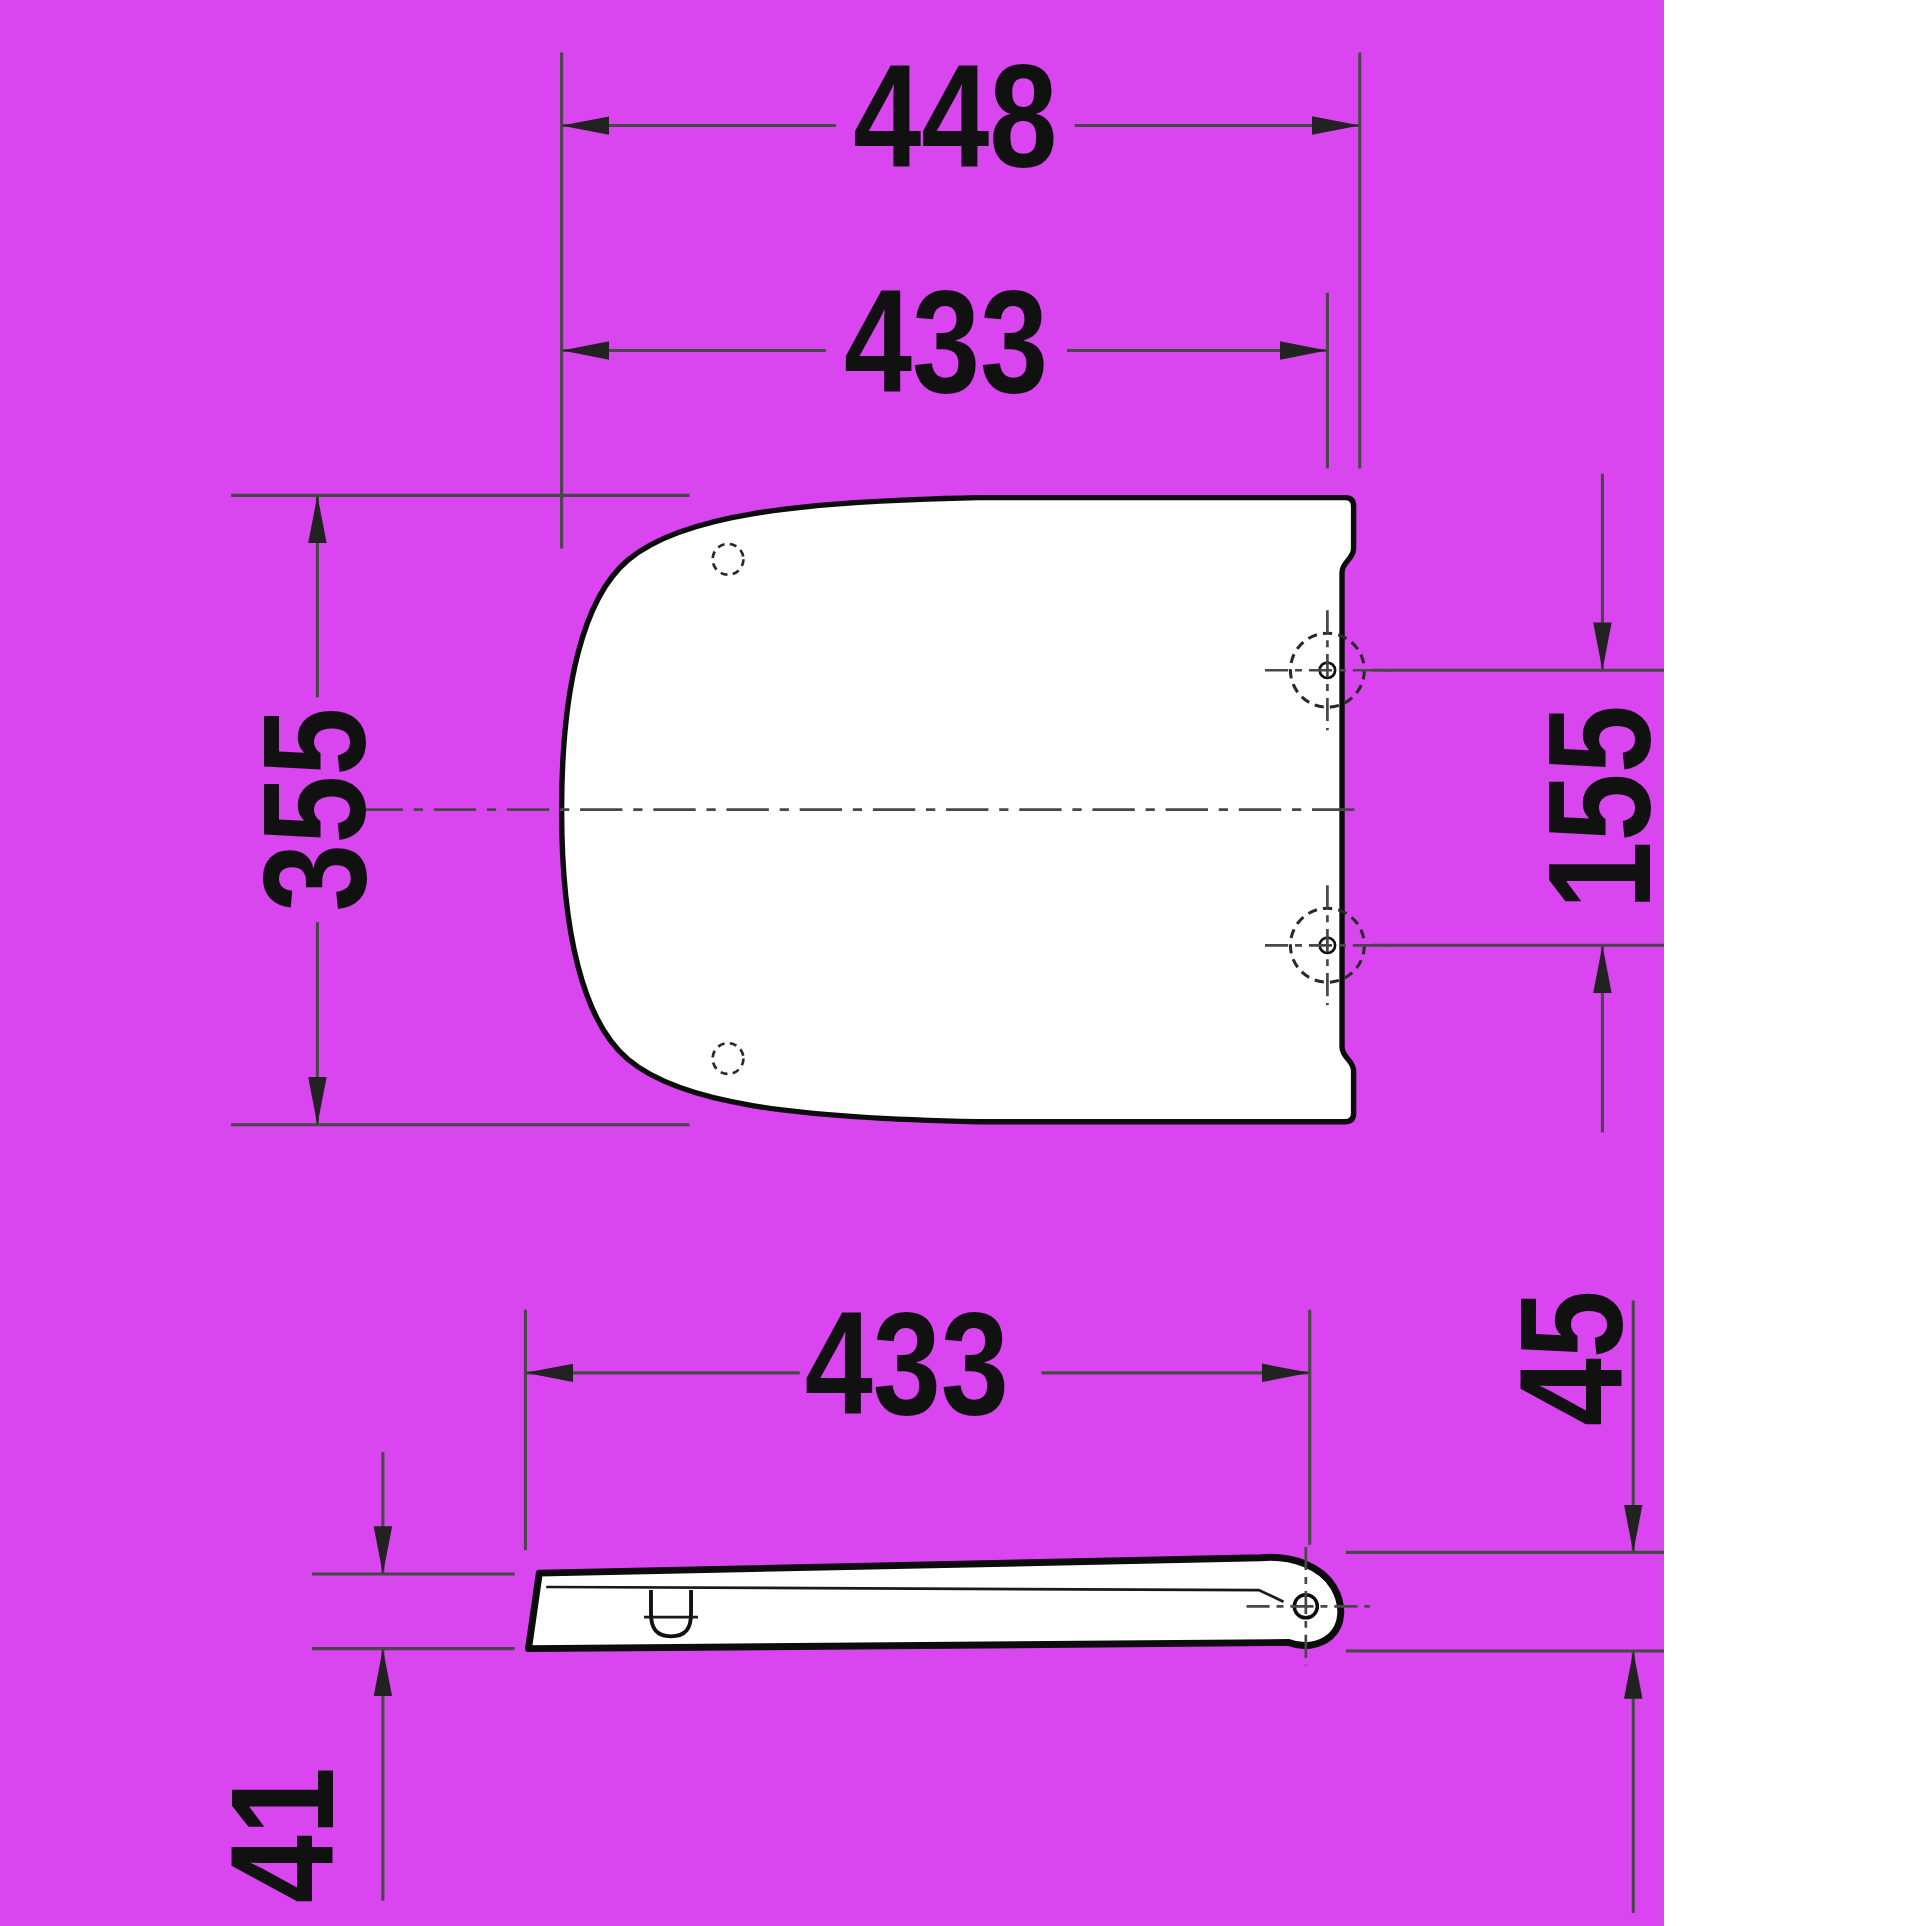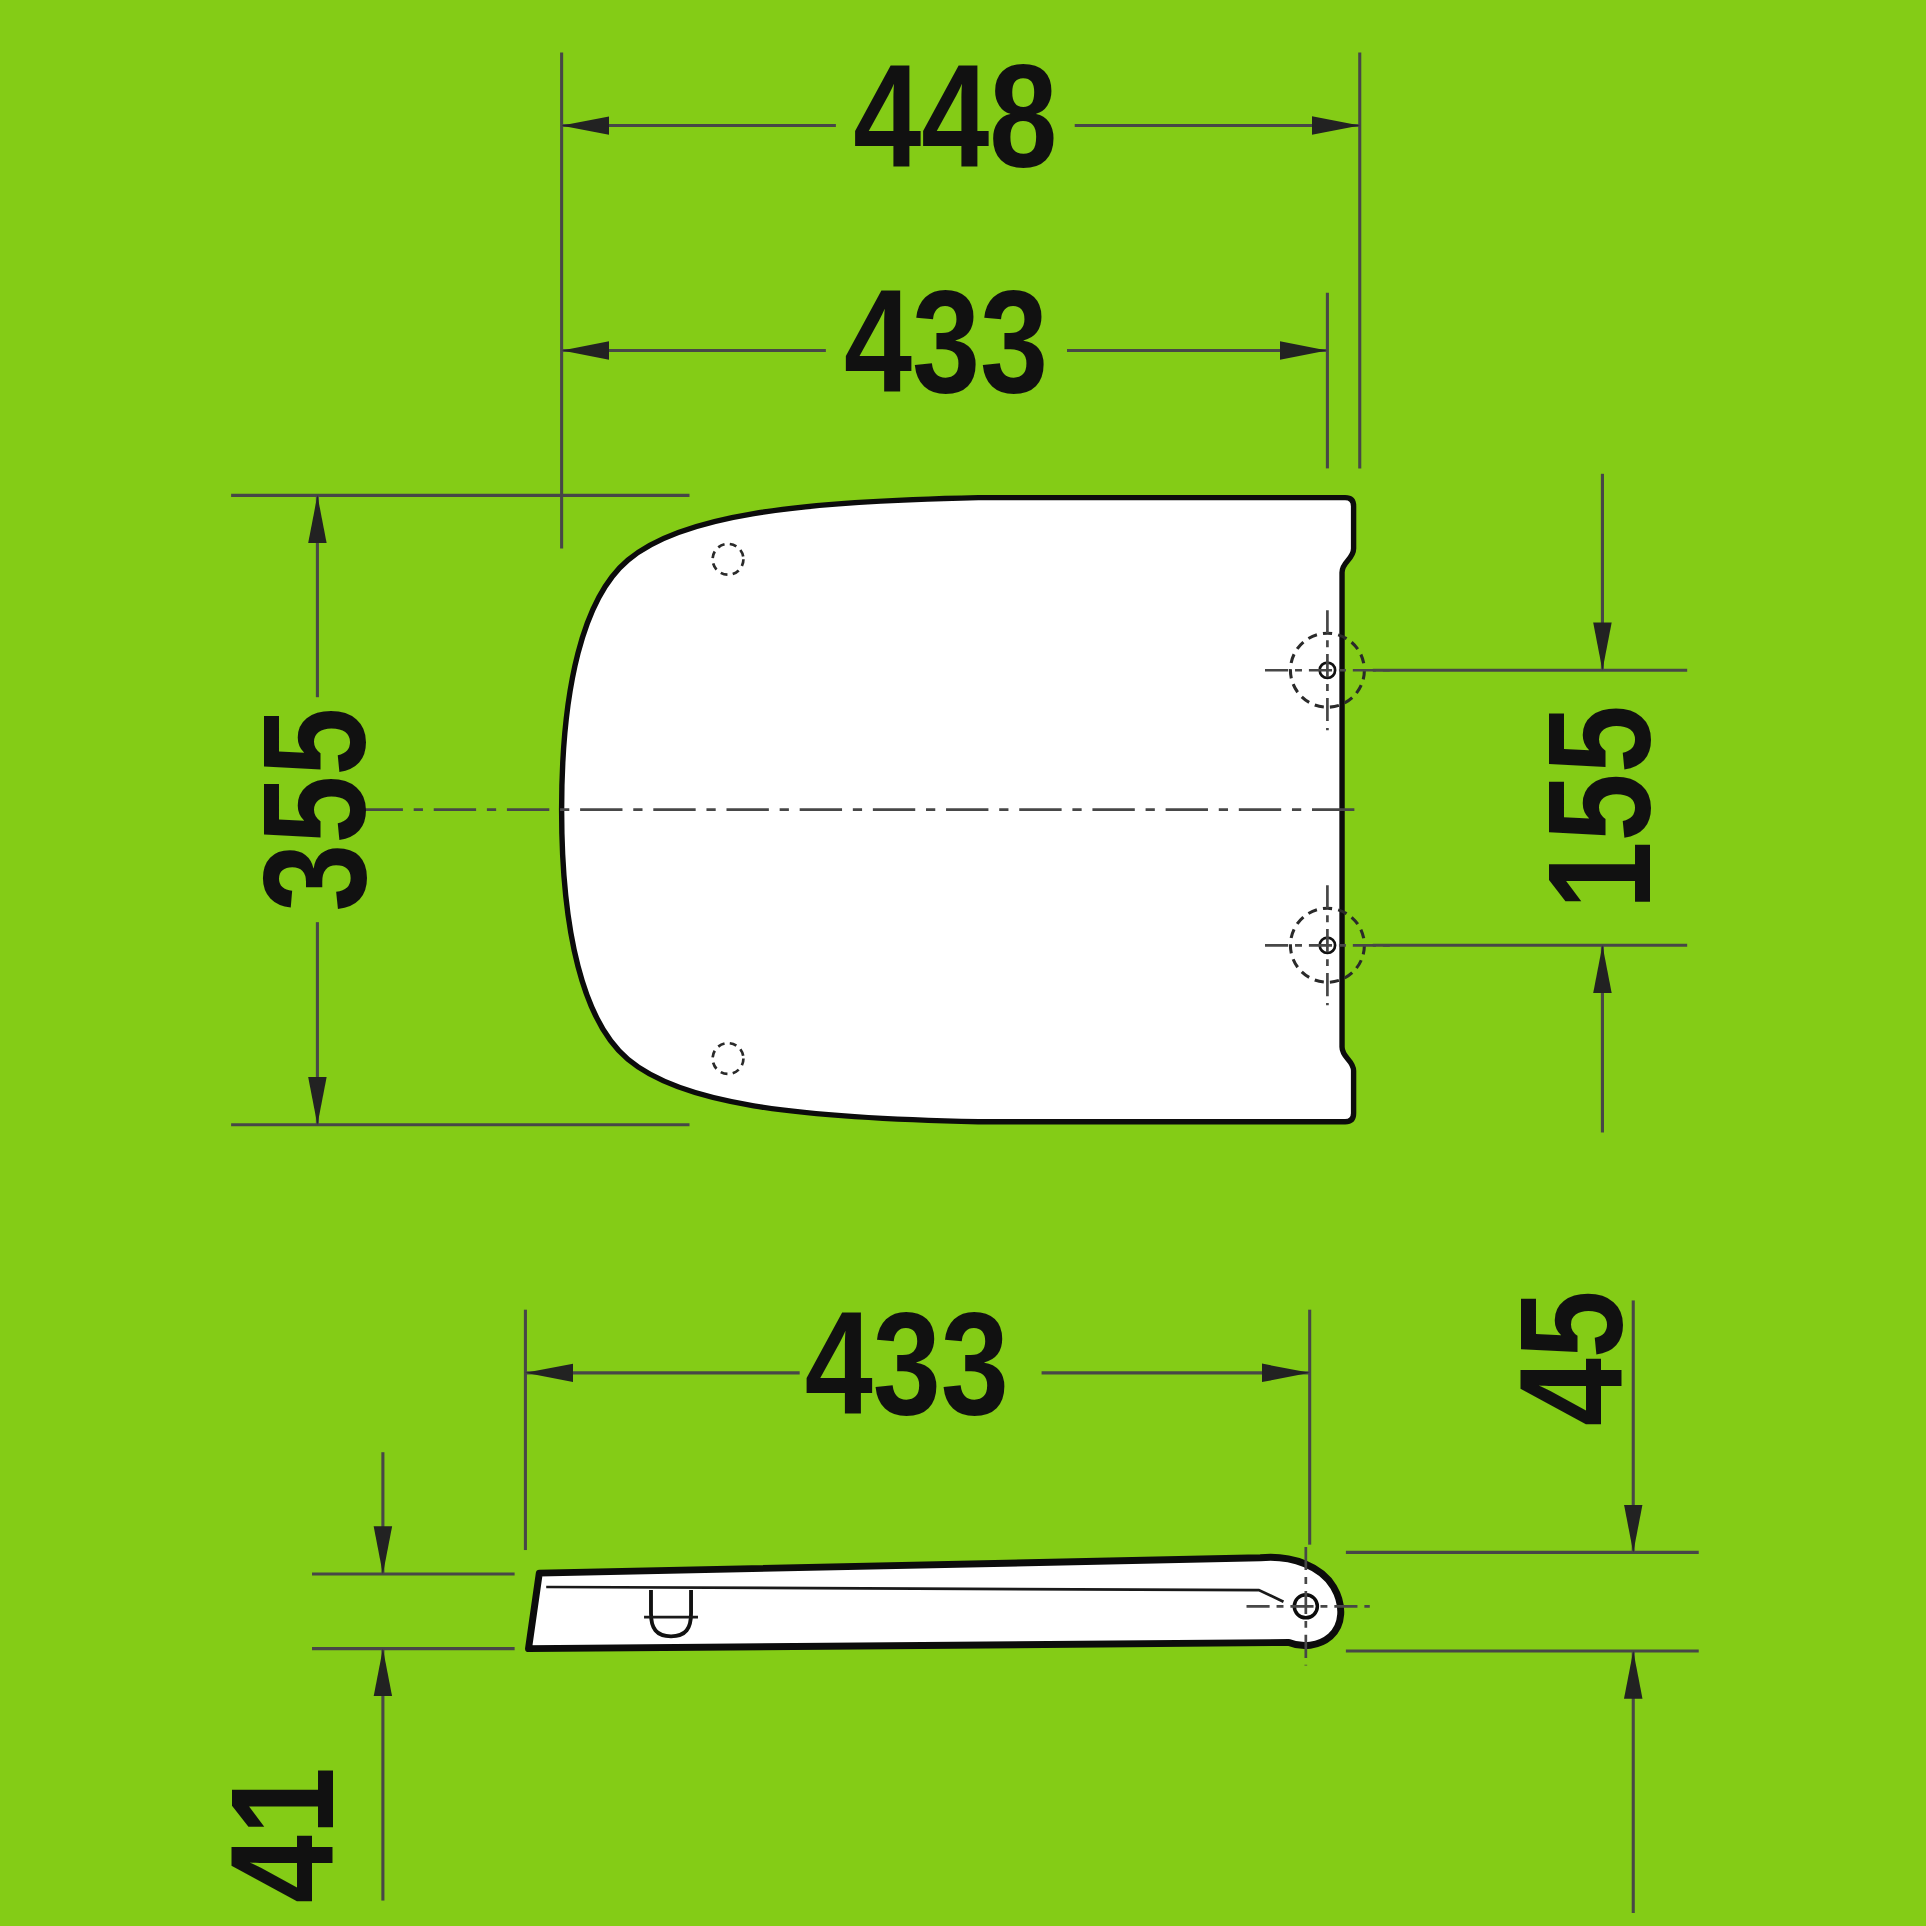--- a/index.html
+++ b/index.html
@@ -1,16 +1,16 @@
 <!DOCTYPE html>
 <html style="font-size:12.3px"><head>
 <meta charset="utf-8">
 <style>
   html,body{margin:0;padding:0;background:#ffffff;}
-  .stage{width:1926px;height:1926px;position:relative;background:#84cc16;overflow:hidden;}
+  .stage{width:1664px;height:1926px;position:relative;background:#d946ef;overflow:hidden;}
   svg{display:block;width:1926px;height:1926px;}
   .dimline{stroke:#474747;stroke-width:4;fill:none;}
   .centerline{stroke:#474747;stroke-width:3.5;fill:none;stroke-dasharray:55 14 12 14;}
   .crossline{stroke:#474747;stroke-width:3.5;fill:none;stroke-dasharray:30 9 9 9;}
   .dashcircle{stroke:#2a2a2a;stroke-width:4;fill:none;stroke-dasharray:12 8;}
   .smalldash{stroke:#2a2a2a;stroke-width:3.5;fill:none;stroke-dasharray:9 7;}
   .outline{stroke:#0c0c0c;stroke-width:7;fill:#ffffff;stroke-linejoin:round;}
   .profile{stroke:#0c0c0c;stroke-width:9;fill:#ffffff;stroke-linejoin:round;}
   .profileline{stroke:#1a1a1a;stroke-width:3.5;fill:none;}
   .bumper{stroke:#111111;stroke-width:5;fill:none;stroke-linejoin:round;}

